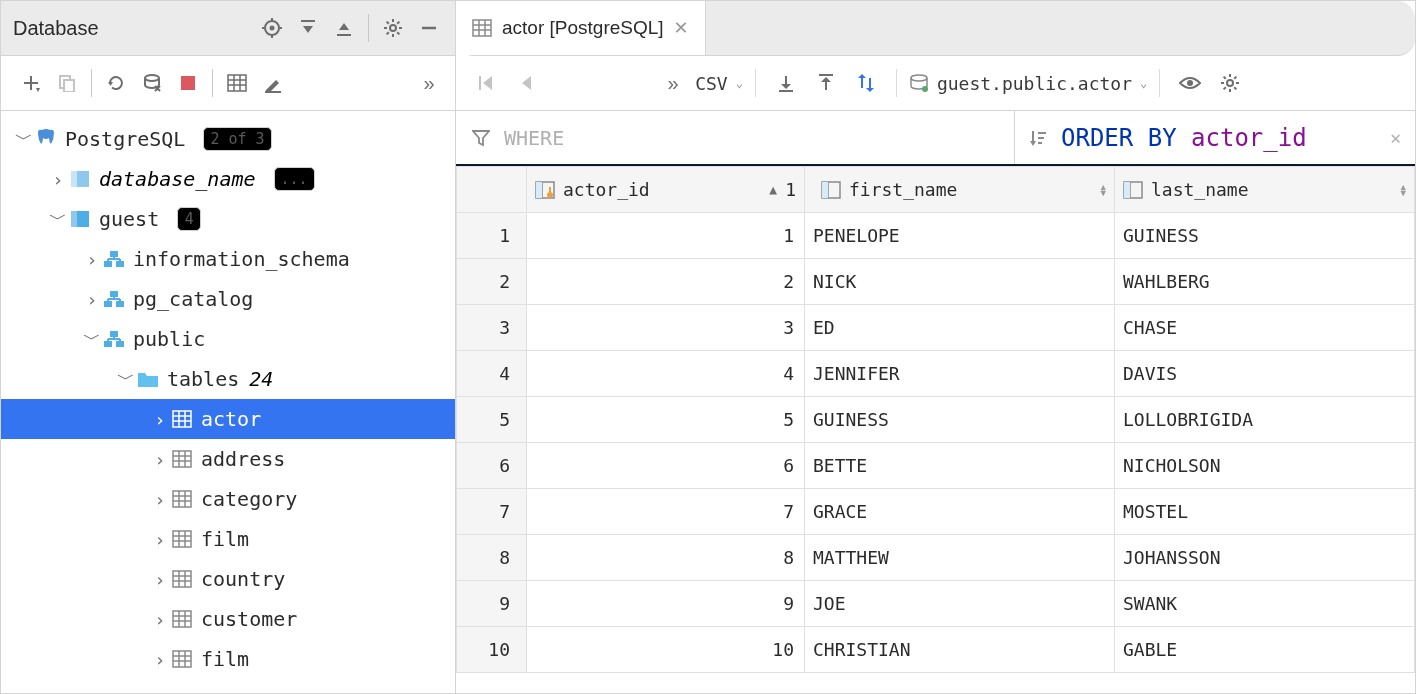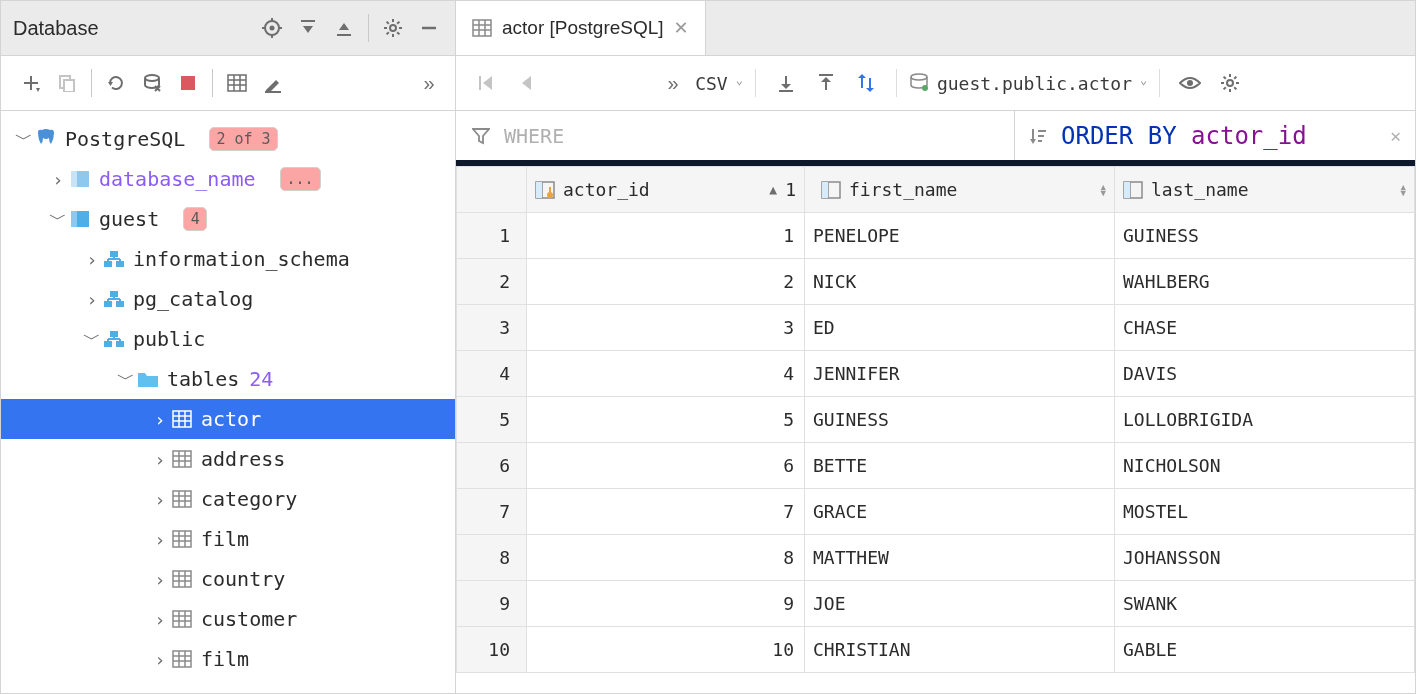--- a/index.html
+++ b/index.html
@@ -32,42 +32,42 @@
   display: flex; align-items: center; height: 40px; cursor: pointer;
   padding-right: 6px; white-space: nowrap;
 }
 .tree-row.selected { background: #3574f0; color: #fff; }
 .tree-row.selected .table-icon rect { stroke: #fff; }
 .tree-row.selected .table-icon line { stroke: #fff; }
 .tree-row.selected .chev { color: #fff; }
 .chev { width: 18px; display: inline-flex; justify-content: center; color: #6e6e6e; }
 .tree-icon { width: 26px; display: inline-flex; justify-content: center; align-items: center; margin-right: 6px; }
 .tree-label { font-size: 20px; }
-.muted { color: #8b5cf6; }
+.muted { color: #000000; font-style: italic; }
 .badge {
   display: inline-flex; align-items: center; justify-content: center;
   height: 24px; min-width: 24px; padding: 0 6px;
   border: 1px solid #d0d0d0; border-radius: 5px; font-size: 15px; color: #5a5a5a;
-  margin-left: 24px; background: #fca5a5;
+  margin-left: 18px; background: #000000;
 }
 .main { flex: 1; display: flex; flex-direction: column; }
-.tabbar { height: 55px; display: flex; align-items: stretch; border-bottom: 1px solid #d4d4d4; background: #ebebeb; }
+.tabbar { height: 55px; display: flex; align-items: stretch; border-bottom: 1px solid #d4d4d4; background: #ebebeb; border-radius: 18px; }
 .tab {
   display: flex; align-items: center; padding: 0 16px; background: #fff;
   border-right: 1px solid #d4d4d4; gap: 10px; cursor: pointer;
 }
 .tab-close { color: #9a9a9a; font-size: 18px; }
 .main-toolbar {
   height: 55px; display: flex; align-items: center; padding: 0 12px;
   border-bottom: 1px solid #d4d4d4; gap: 4px;
 }
 .tb-btn { width: 36px; height: 36px; display: flex; align-items: center; justify-content: center; cursor: pointer; color: #6e6e6e; }
 .tb-sep { width: 1px; height: 28px; background: #dcdcdc; margin: 0 8px; }
-.tb-text { font-size: 18px; color: #3a3a3a; display: flex; gap: 8px; cursor: pointer; }
-.filter-row { height: 55px; display: flex; border-bottom: 6px solid #0f172a; justify-content: flex-end; }
+.tb-text { font-size: 18px; color: #3a3a3a; display: flex; align-items: center; gap: 8px; cursor: pointer; }
+.filter-row { height: 55px; display: flex; border-bottom: 2px solid #0f172a; justify-content: flex-end; }
 .filter-where { flex: 1; display: flex; align-items: center; padding: 0 16px; gap: 14px; border-right: 1px solid #d4d4d4; }
 .filter-order { width: 400px; display: flex; align-items: center; padding: 0 14px; gap: 14px; }
 .kw-blue { color: #0033b3; font-weight: 400; }
 .kw-purple { color: #871094; }
 .grid { flex: 1; overflow: auto; }
 .grid table { border-collapse: collapse; width: 100%; }
 .grid th, .grid td { border: 1px solid #e0e0e0; height: 46px; text-align: left; }
 .grid th { background: #f5f5f5; font-weight: 400; position: relative; }
 .grid th.rownum-h, .grid td.rownum { width: 70px; text-align: right; padding-right: 16px; background: #f5f5f5; }
 .grid th.col-id { width: 278px; }

